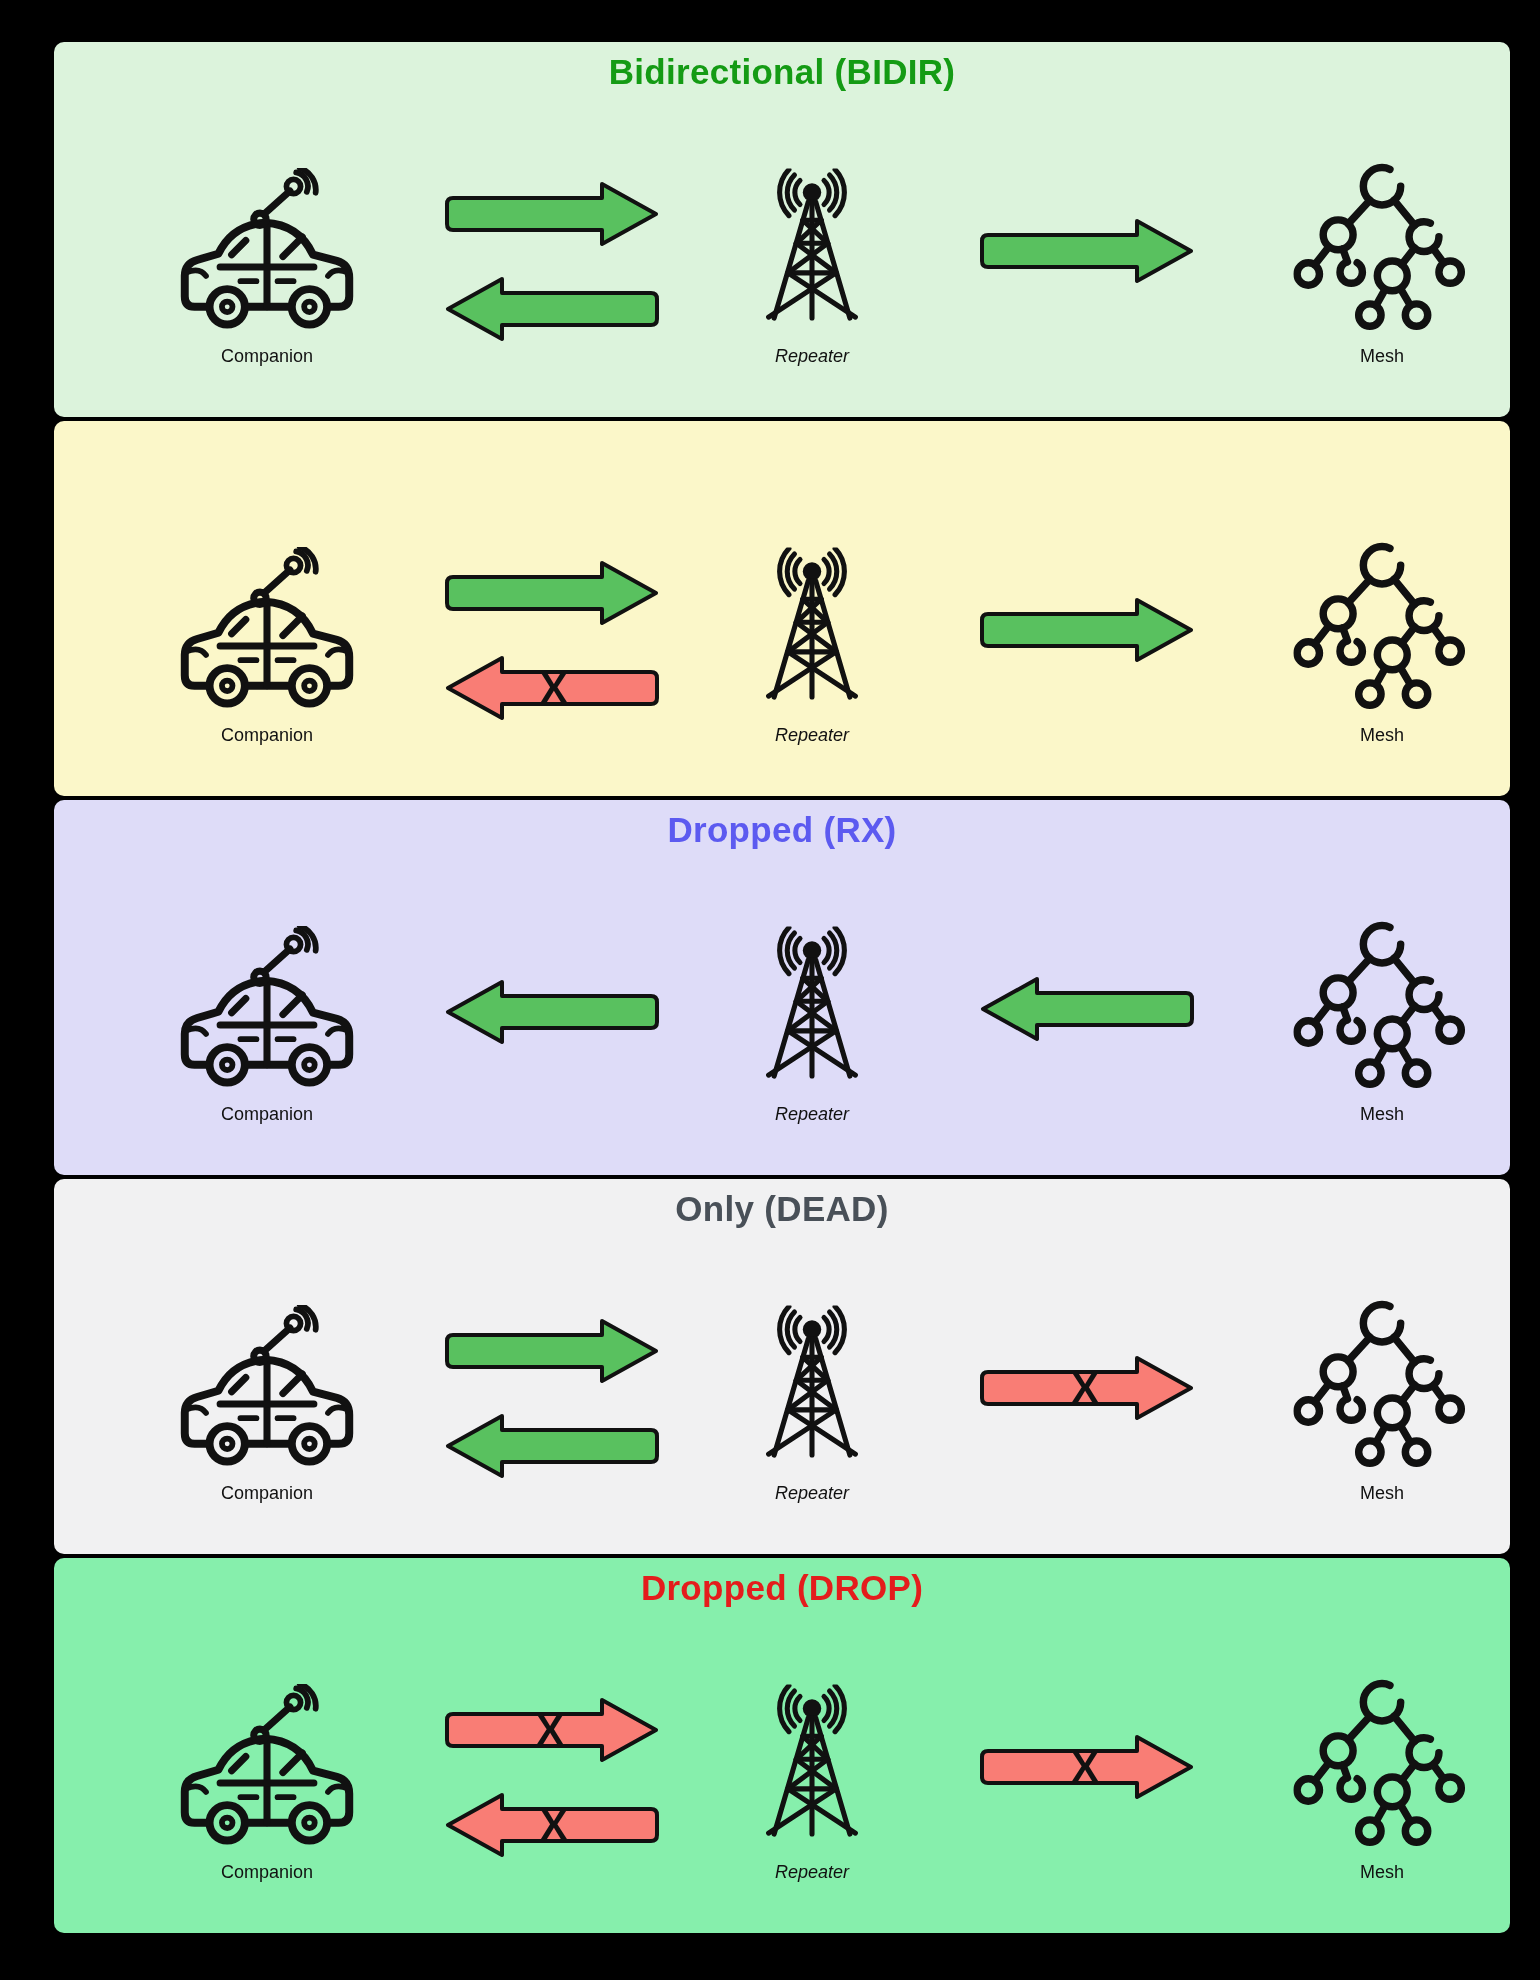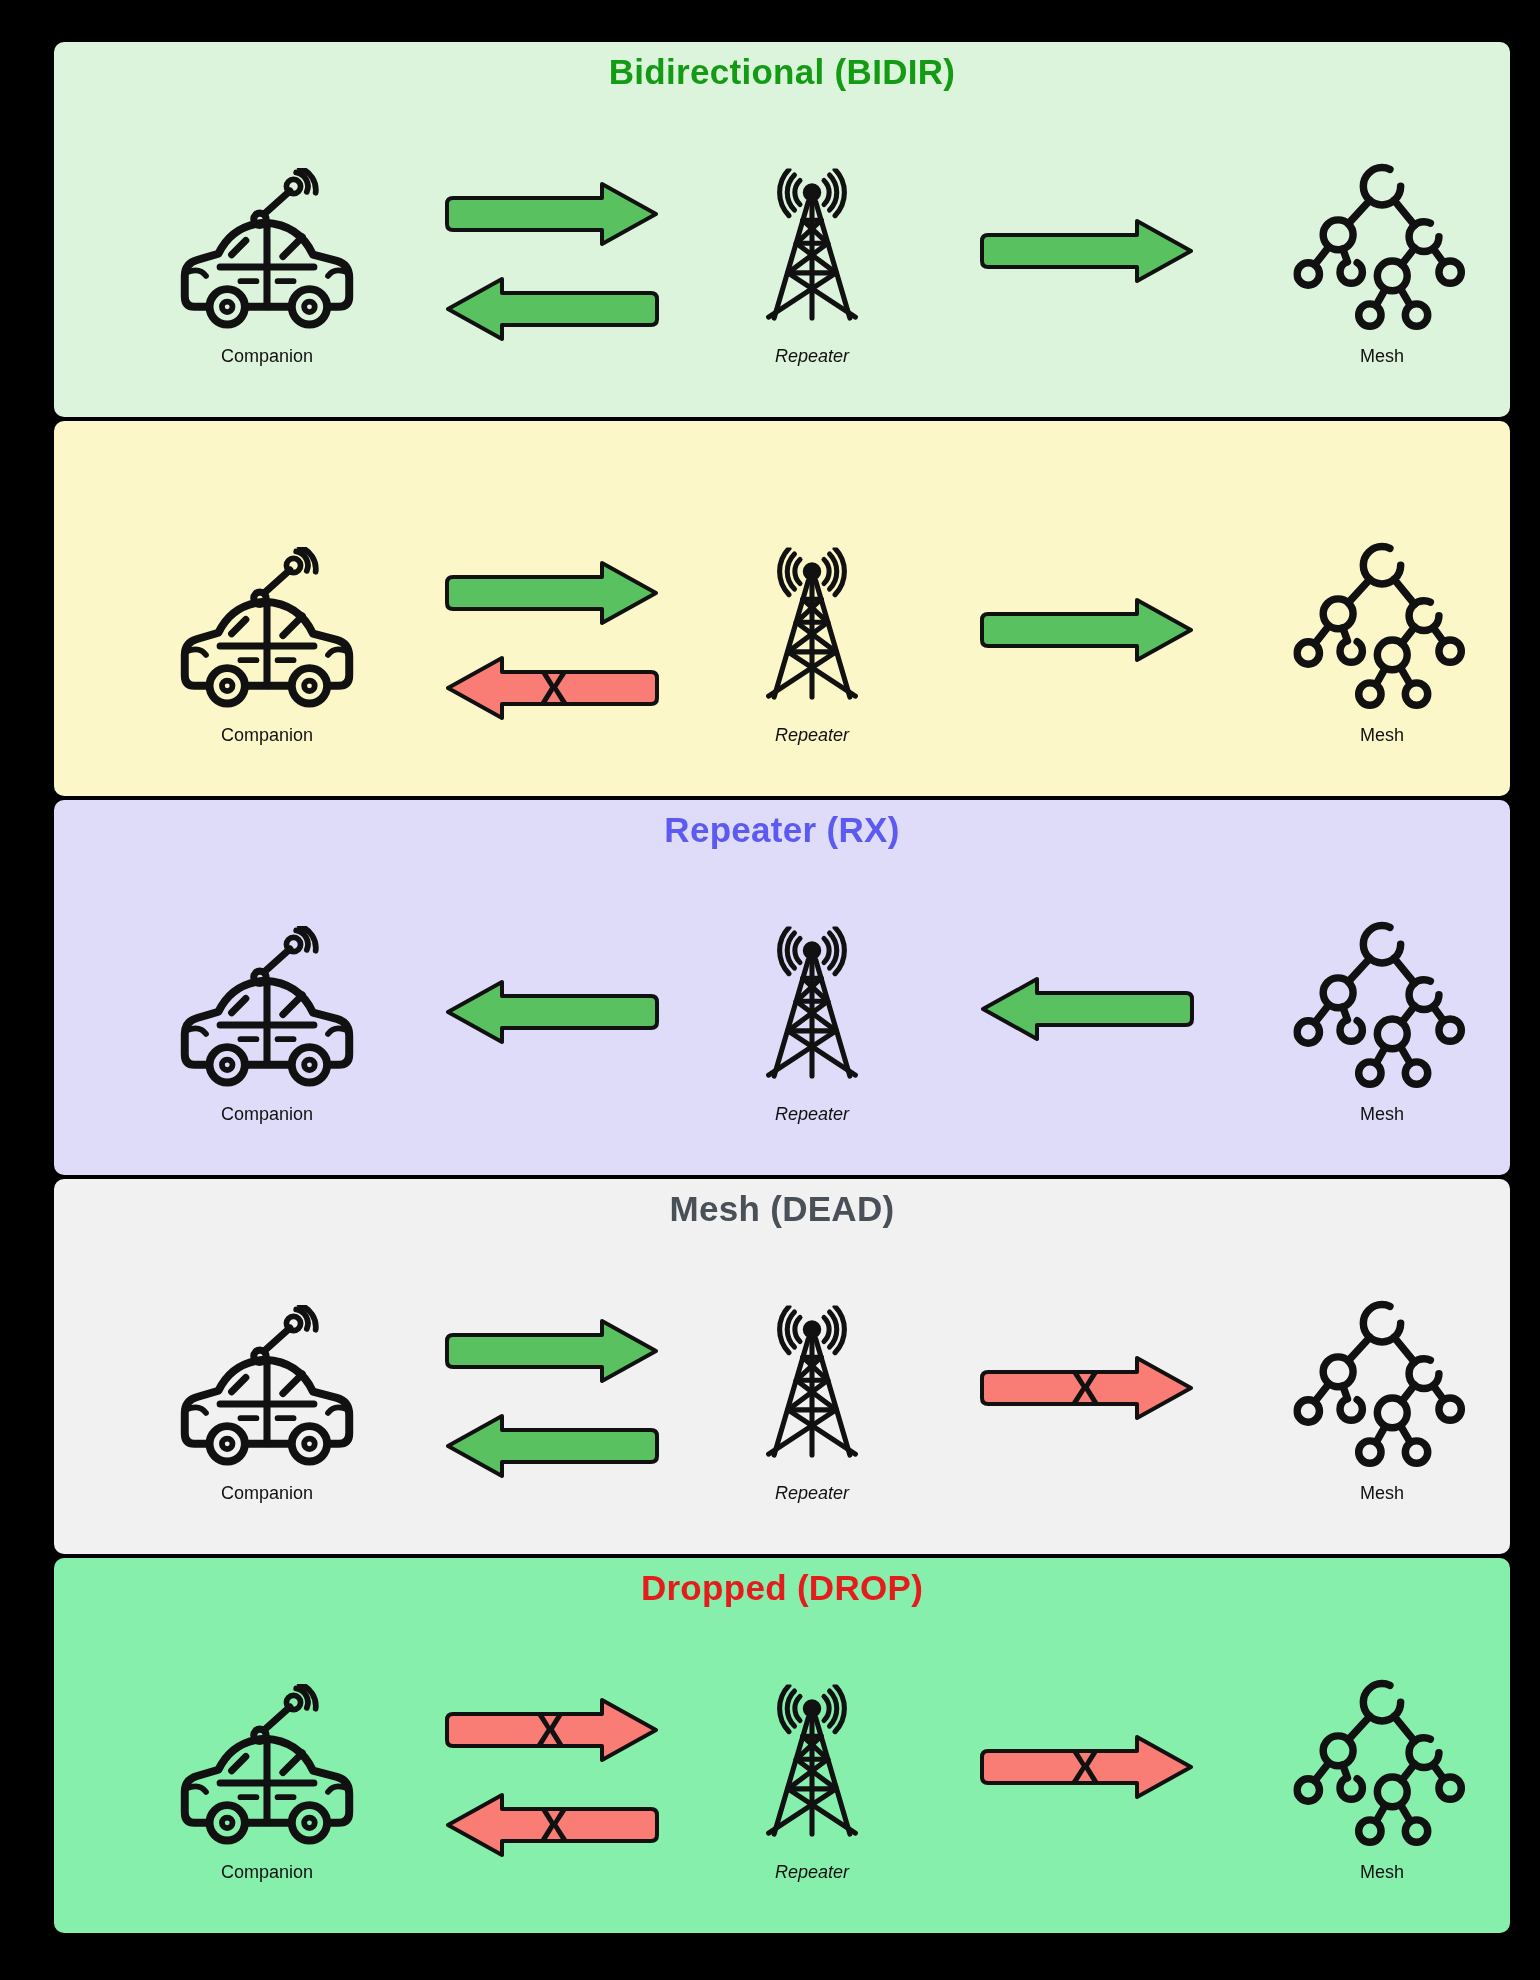--- a/index.html
+++ b/index.html
@@ -179,21 +179,21 @@
         </svg>
     </div>
     <div class="arrow a-rm dir-right">
       <svg viewBox="0 0 220 70">
           <use href="#arrow-body" class="ok"></use>
         </svg>
     </div>
   </section>
 
   <section class="panel" style="background-color: rgb(222, 220, 248);">
-    <h2 class="panel-title" style="color: rgb(92, 90, 240);">Repeater (RX)</h2>
+    <h2 class="panel-title" style="color: rgb(92, 90, 240);">Dropped (RX)</h2>
     <div class="node node-companion">
       <svg class="icon car-icon" viewBox="0 0 200 190">
           <use href="#icon-car"></use>
         </svg>
       <div class="node-label">Companion</div>
     </div>
     <div class="node node-repeater">
       <svg class="icon tower-icon" viewBox="0 0 130 170">
           <use href="#icon-tower"></use>
         </svg>
@@ -211,21 +211,21 @@
         </svg>
     </div>
     <div class="arrow a-rm dir-left">
       <svg viewBox="0 0 220 70">
           <use href="#arrow-body" class="ok"></use>
         </svg>
     </div>
   </section>
 
   <section class="panel" style="background-color: rgb(241, 241, 242);">
-    <h2 class="panel-title" style="color: rgb(73, 80, 88);">Mesh (DEAD)</h2>
+    <h2 class="panel-title" style="color: rgb(73, 80, 88);">Only (DEAD)</h2>
     <div class="node node-companion">
       <svg class="icon car-icon" viewBox="0 0 200 190">
           <use href="#icon-car"></use>
         </svg>
       <div class="node-label">Companion</div>
     </div>
     <div class="node node-repeater">
       <svg class="icon tower-icon" viewBox="0 0 130 170">
           <use href="#icon-tower"></use>
         </svg>

